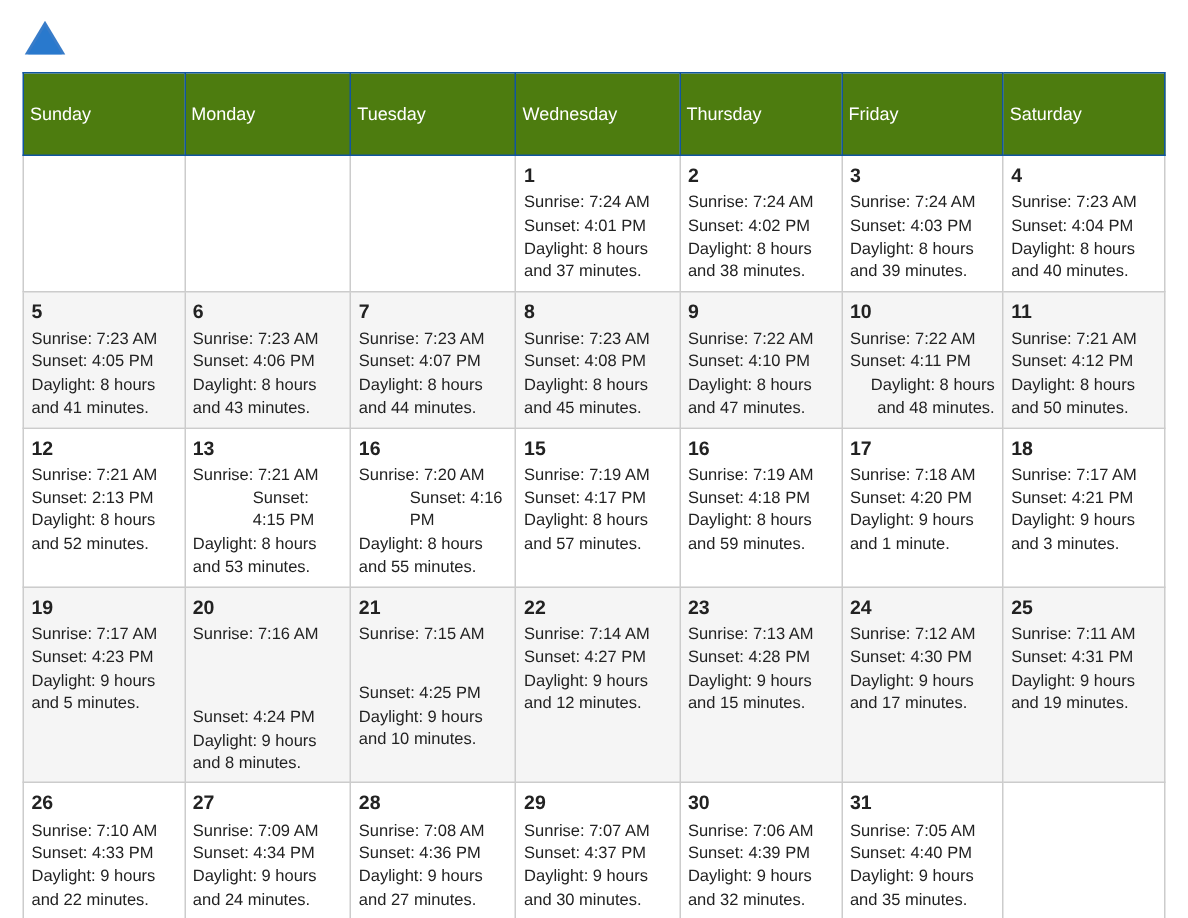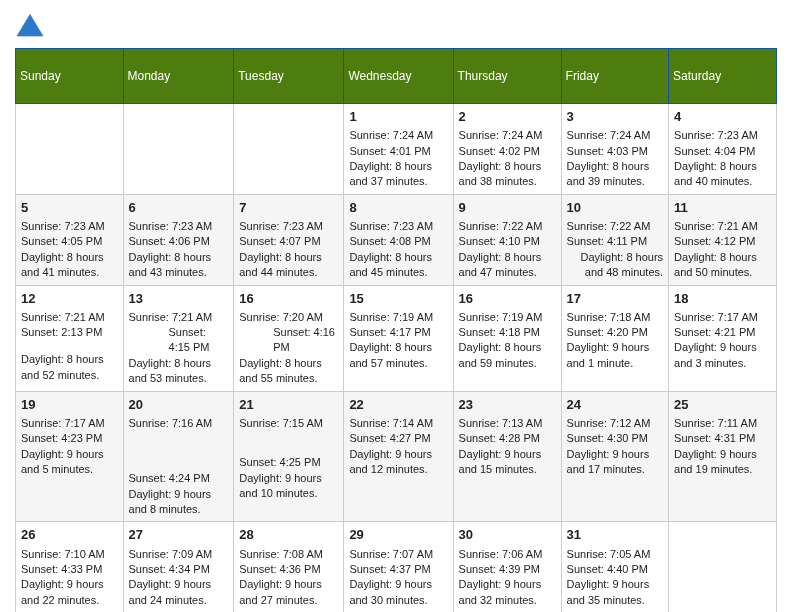--- a/index.html
+++ b/index.html
@@ -200,21 +200,21 @@
             <span style="display: block;">Sunrise: 7:21 AM</span>
             <span style="display: block;">Sunset: 4:12 PM</span>
             <span style="display: block;">Daylight: 8 hours and 50 minutes.</span>
           </td>
         </tr>
         <tr>
           <td>
             <span class="day-number">12</span>
             <span style="display: block;">Sunrise: 7:21 AM</span>
             <span style="display: block;">Sunset: 2:13 PM</span>
-            <span style="display: block; margin-top: 12px;">Daylight: 8 hours and 52 minutes.</span>
+            <span style="display: block;">Daylight: 8 hours and 52 minutes.</span>
           </td>
           <td>
             <span class="day-number">13</span>
             <span style="display: block;">Sunrise: 7:21 AM</span>
             <span style="display: block; margin-left: 40px;">Sunset: 4:15 PM</span>
             <span style="display: block;">Daylight: 8 hours and 53 minutes.</span>
           </td>
           <td>
             <span class="day-number">16</span>
             <span style="display: block;">Sunrise: 7:20 AM</span>

